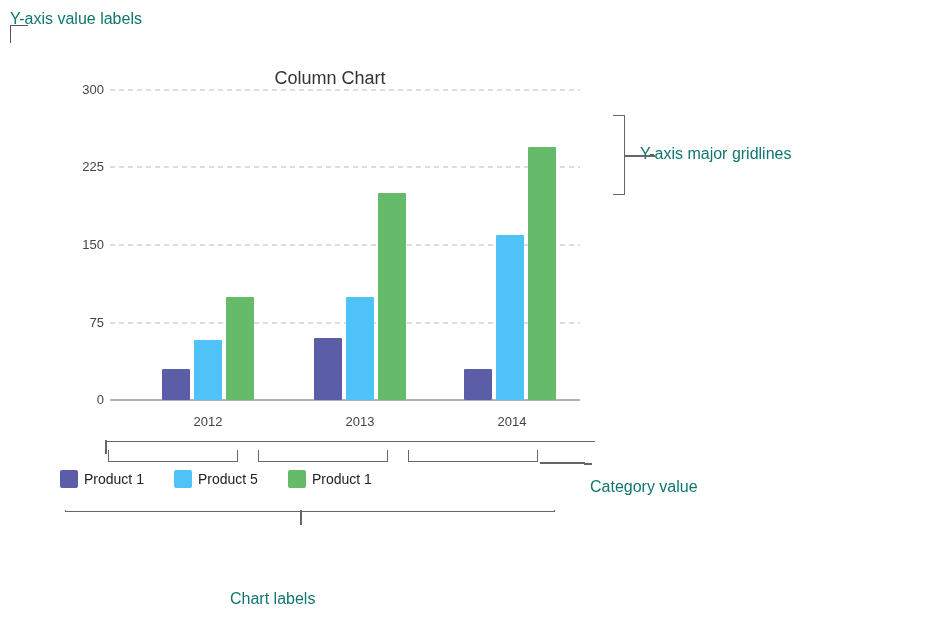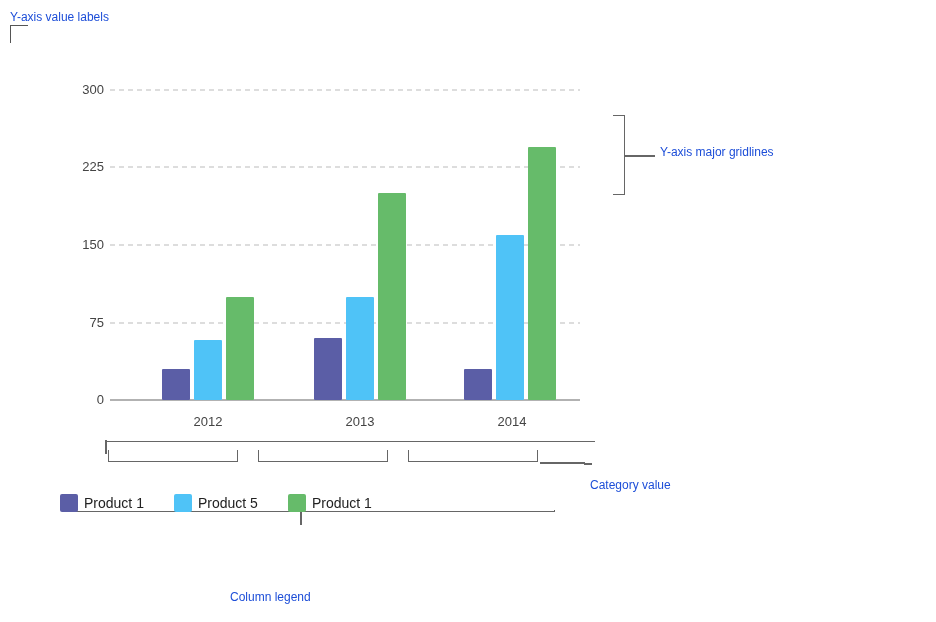--- a/index.html
+++ b/index.html
@@ -14,22 +14,22 @@
 
     .page {
       width: 936px;
       height: 622px;
       position: relative;
     }
 
     
     .annotation {
       position: absolute;
-      font-size: 12px;
-      color: #1d4ed8;
+      font-size: 16px;
+      color: #0f766e;
       white-space: nowrap;
     }
 
     .chart-title {
       text-align: center;
       font-size: 18px;
       color: #333;
       margin-bottom: 10px;
     }
 
@@ -38,21 +38,20 @@
     .bar-p3 { background-color: #66bb6a; }
 
     
     .legend {
       position: absolute;
       left: 60px;
       top: 470px;
       display: flex;
       gap: 30px;
       align-items: center;
-      margin-top: 24px;
     }
 
     .legend-item {
       display: flex;
       align-items: center;
       gap: 6px;
       font-size: 14px;
       color: #222;
     }
 
@@ -60,34 +59,35 @@
       width: 18px;
       height: 18px;
       border-radius: 2px;
     }
   </style>
 </head>
 <body>
 
 <div class="page">
 
+  <div class="chart-title" style="position:absolute; left:60px; top:68px; width:540px; text-align:center; font-size:18px; color:#333;">Column Chart</div>
 
   <div class="annotation" style="left:10px; top:10px;">Y-axis value labels</div>
 
   <div style="position:absolute; left:10px; top:25px; width:18px; height:18px; border-left:1.5px solid #555; border-top:1.5px solid #555;"></div>
 
-  <div class="annotation" style="left:660px; top:145px;">Y-axis major gridlines</div>
+  <div class="annotation" style="left:640px; top:145px;">Y-axis major gridlines</div>
 
   <div style="position:absolute; left:613px; top:115px; width:12px; height:80px; border-right:1.5px solid #666; border-top:1.5px solid #666; border-bottom:1.5px solid #666;"></div>
   <div style="position:absolute; left:625px; top:155px; width:30px; height:1.5px; background:#666;"></div>
 
   <div class="annotation" style="left:590px; top:478px;">Category value</div>
   <div style="position:absolute; left:584px; top:463px; width:8px; height:1.5px; background:#666;"></div>
 
-  <div class="annotation" style="left:230px; top:590px;">Column legend</div>
+  <div class="annotation" style="left:230px; top:590px;">Chart labels</div>
 
   <div style="position:absolute; left:65px; top:510px; width:490px; height:1.5px; border-left:1.5px solid #666; border-right:1.5px solid #666; border-bottom:1.5px solid #666;"></div>
   <div style="position:absolute; left:300px; top:510px; width:1.5px; height:15px; background:#666;"></div>
 
   <div style="position:absolute; left:105px; top:440px; width:490px; height:1.5px; border-left:1.5px solid #666; border-bottom:1.5px solid #666;"></div>
   <div style="position:absolute; left:105px; top:440px; width:1.5px; height:14px; background:#666;"></div>
 
   <div style="position:absolute; left:108px; top:450px; width:130px; border-bottom:1.5px solid #666; border-left:1.5px solid #666; border-right:1.5px solid #666; height:12px;"></div>
 
   <div style="position:absolute; left:258px; top:450px; width:130px; border-bottom:1.5px solid #666; border-left:1.5px solid #666; border-right:1.5px solid #666; height:12px;"></div>

